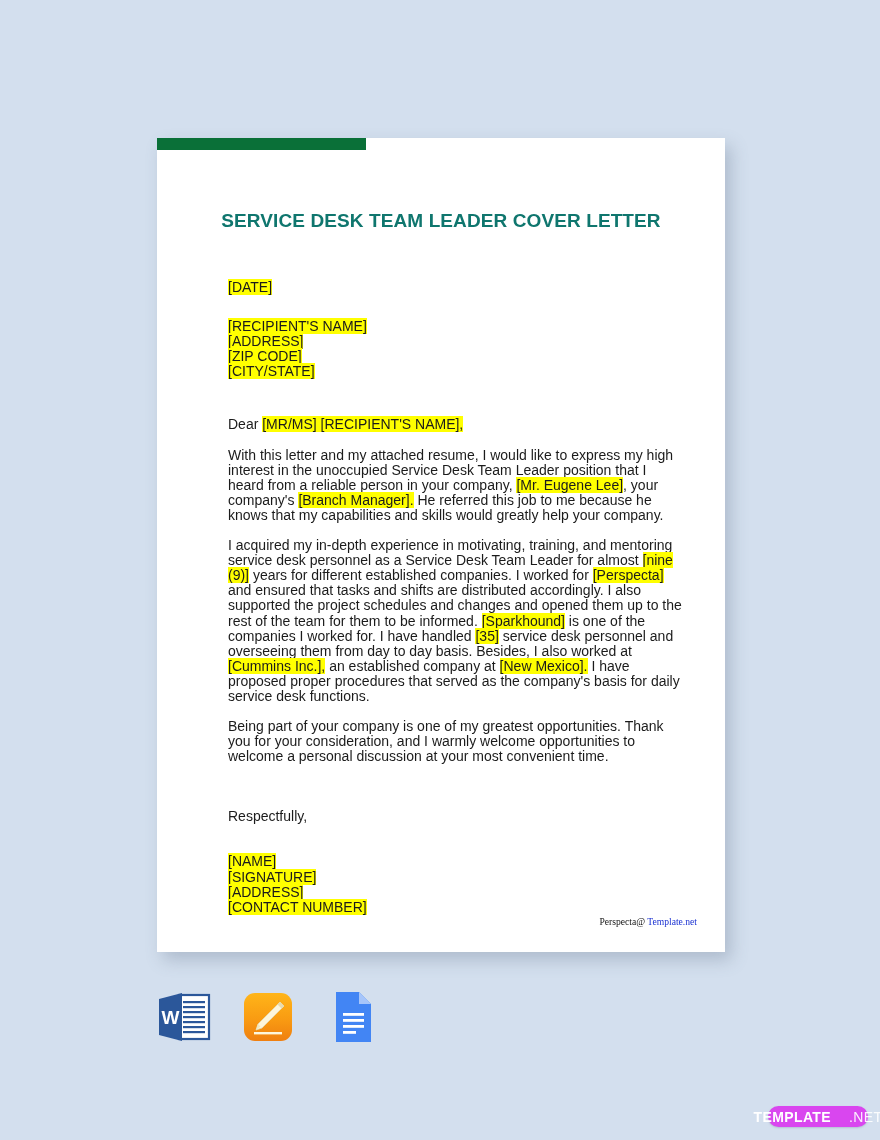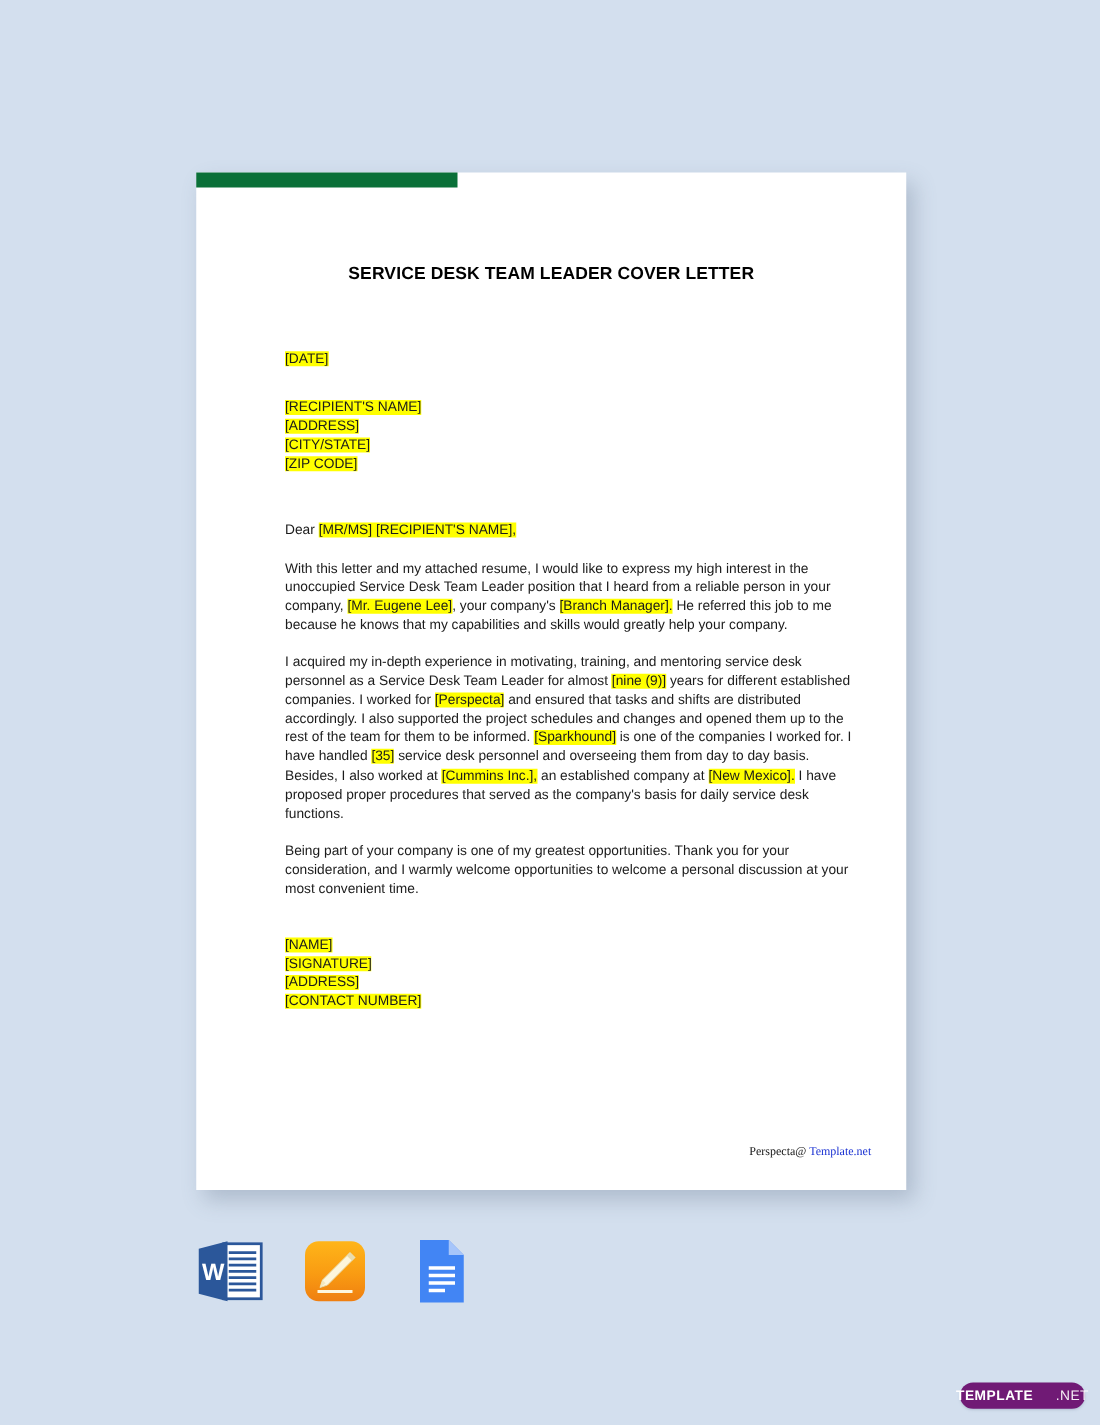--- a/index.html
+++ b/index.html
@@ -39,33 +39,33 @@
     height: 12px;
     background: #0a7038;
   }
 
   .doc-title {
     position: absolute;
     left: 0;
     right: 0;
     top: 72px;
     text-align: center;
-    color: #000000;
-    font-size: 14px;
+    color: #0f766e;
+    font-size: 19px;
     font-weight: bold;
     letter-spacing: 0.1px;
     font-family: "Liberation Sans", sans-serif;
   }
 
   .doc-body {
     position: absolute;
     left: 71px;
     top: 142px;
     width: 455px;
-    font-size: 11px;
+    font-size: 14px;
     line-height: 15.1px;
     color: #1b1b1b;
     font-family: "Liberation Sans", sans-serif;
   }
 
   .hl {
     background: #ffff00;
     color: #1b1b1b;
   }
 
@@ -108,25 +108,25 @@
   }
 
   
   .watermark {
     position: absolute;
     left: 768px;
     top: 1106px;
     width: 100px;
     height: 21px;
     border-radius: 11px;
-    background: #701a75;
+    background: #d946ef;
     display: flex;
     align-items: center;
     justify-content: center;
-    font-size: 11px;
+    font-size: 14px;
     letter-spacing: 0.4px;
     color: #ffffff;
     box-shadow: 0 1px 2px rgba(120,135,160,0.35);
     gap: 18px;
   }
   .watermark b { font-weight: bold; }
   .watermark span.light { font-weight: normal; opacity: 0.92; }
 </style>
 </head>
 <body>
@@ -138,32 +138,33 @@
 
     <div class="doc-title">SERVICE DESK TEAM LEADER COVER LETTER</div>
 
     <div class="doc-body">
 
       <div class="block"><span class="hl">[DATE]</span></div>
 
       <div class="addr-block">
         <div><span class="hl">[RECIPIENT'S NAME]</span></div>
         <div><span class="hl">[ADDRESS]</span></div>
+        <div><span class="hl">[ZIP CODE]</span></div>
         <div><span class="hl">[CITY/STATE]</span></div>
-        <div><span class="hl">[ZIP CODE]</span></div>
       </div>
 
       <div class="salutation"><span>Dear </span><span class="hl">[MR/MS] [RECIPIENT'S NAME],</span></div>
 
       <div class="para"><span>With this letter and my attached resume, I would like to express my high interest in the unoccupied Service Desk Team Leader position that I heard from a reliable person in your company, </span><span class="hl">[Mr. Eugene Lee]</span><span>, your company's </span><span class="hl">[Branch Manager].</span><span> He referred this job to me because he knows that my capabilities and skills would greatly help your company.</span></div>
 
       <div class="para"><span>I acquired my in-depth experience in motivating, training, and mentoring service desk personnel as a Service Desk Team Leader for almost </span><span class="hl">[nine (9)]</span><span> years for different established companies. I worked for </span><span class="hl">[Perspecta]</span><span> and ensured that tasks and shifts are distributed accordingly. I also supported the project schedules and changes and opened them up to the rest of the team for them to be informed. </span><span class="hl">[Sparkhound]</span><span> is one of the companies I worked for. I have handled </span><span class="hl">[35]</span><span> service desk personnel and overseeing them from day to day basis. Besides, I also worked at </span><span class="hl">[Cummins Inc.],</span><span> an established company at </span><span class="hl">[New Mexico].</span><span> I have proposed proper procedures that served as the company's basis for daily service desk functions.</span></div>
 
       <div class="para">Being part of your company is one of my greatest opportunities. Thank you for your consideration, and I warmly welcome opportunities to welcome a personal discussion at your most convenient time.</div>
 
+      <div class="closing">Respectfully,</div>
 
       <div class="sign-block">
         <div><span class="hl">[NAME]</span></div>
         <div><span class="hl">[SIGNATURE]</span></div>
         <div><span class="hl">[ADDRESS]</span></div>
         <div><span class="hl">[CONTACT NUMBER]</span></div>
       </div>
 
     </div>
 

